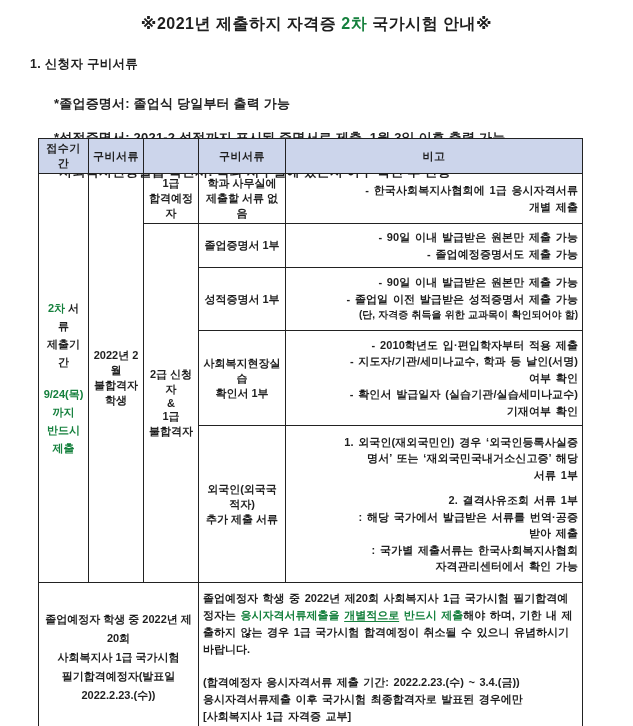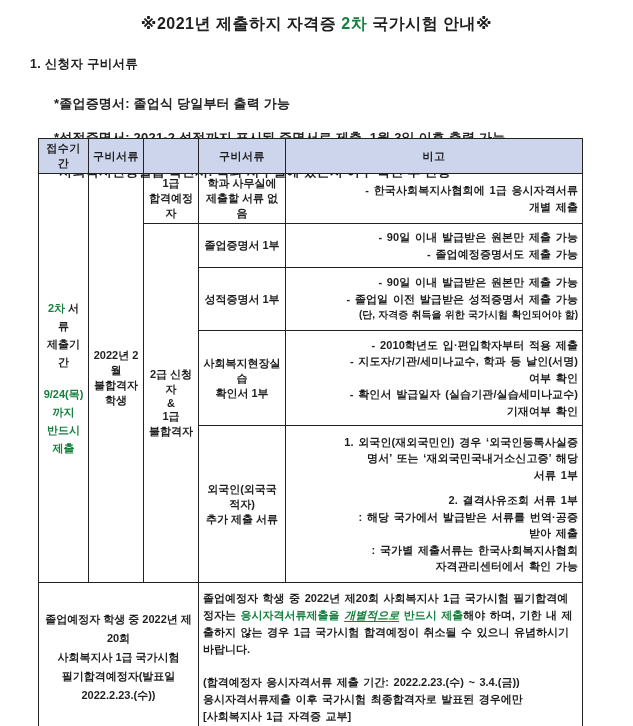--- a/index.html
+++ b/index.html
@@ -10,21 +10,21 @@
     font-family:"Liberation Sans","DejaVu Sans",sans-serif;
     color:#1f1f1f;
     overflow:hidden;
   }
   .doc-title{
     position:absolute;top:14px;left:0;width:633px;
     text-align:center;
     font-size:16px;font-weight:bold;letter-spacing:0.5px;
   }
   .red{color:#15803d;}
-  .u{text-decoration:underline;text-underline-offset:2px;font-style:italic;}
+  .u{text-decoration:underline;text-underline-offset:2px;}
   .intro{
     position:absolute;top:56px;left:30px;width:580px;
     font-weight:bold;
   }
   .intro-heading{font-size:12.5px;margin-bottom:5px;letter-spacing:0.3px;}
   .intro-notes{font-size:13px;line-height:17px;margin-left:24px;white-space:pre-line;letter-spacing:0.2px;}
   table.main{
     position:absolute;top:138px;left:38px;
     width:544px;
     border-collapse:collapse;table-layout:fixed;
@@ -119,21 +119,21 @@
         <td class="c pre">졸업증명서 1부</td>
         <td class="note pre">- 90일 이내 발급받은 원본만 제출 가능
 - 졸업예정증명서도 제출 가능</td>
       </tr>
 
       <tr style="height:63px">
         <td class="c pre">성적증명서 1부</td>
         <td class="note">
           <div class="pre">- 90일 이내 발급받은 원본만 제출 가능
 - 졸업일 이전 발급받은 성적증명서 제출 가능</div>
-          <div class="note-small">(단, 자격증 취득을 위한 국가시험 확인되어야 함)</div>
+          <div class="note-small">(단, 자격증 취득을 위한 교과목이 확인되어야 함)</div>
         </td>
       </tr>
 
       <tr style="height:95px">
         <td class="c pre">사회복지현장실습
 확인서 1부</td>
         <td class="note pre">- 2010학년도 입·편입학자부터 적용 제출
 - 지도자/기관/세미나교수, 학과 등 날인(서명)
   여부 확인
 - 확인서 발급일자 (실습기관/실습세미나교수)

